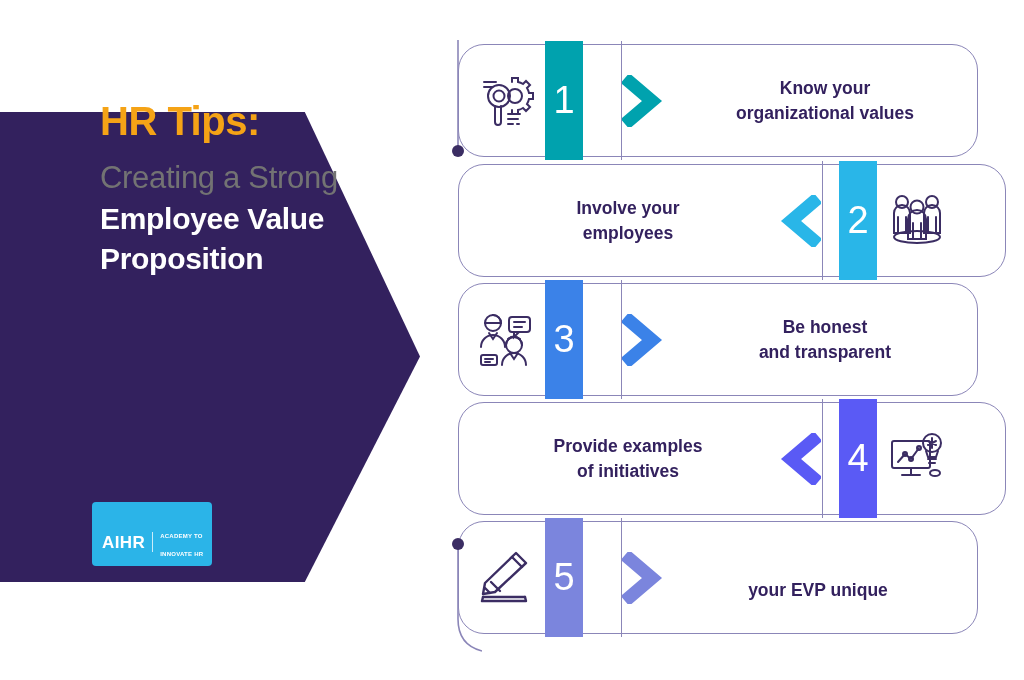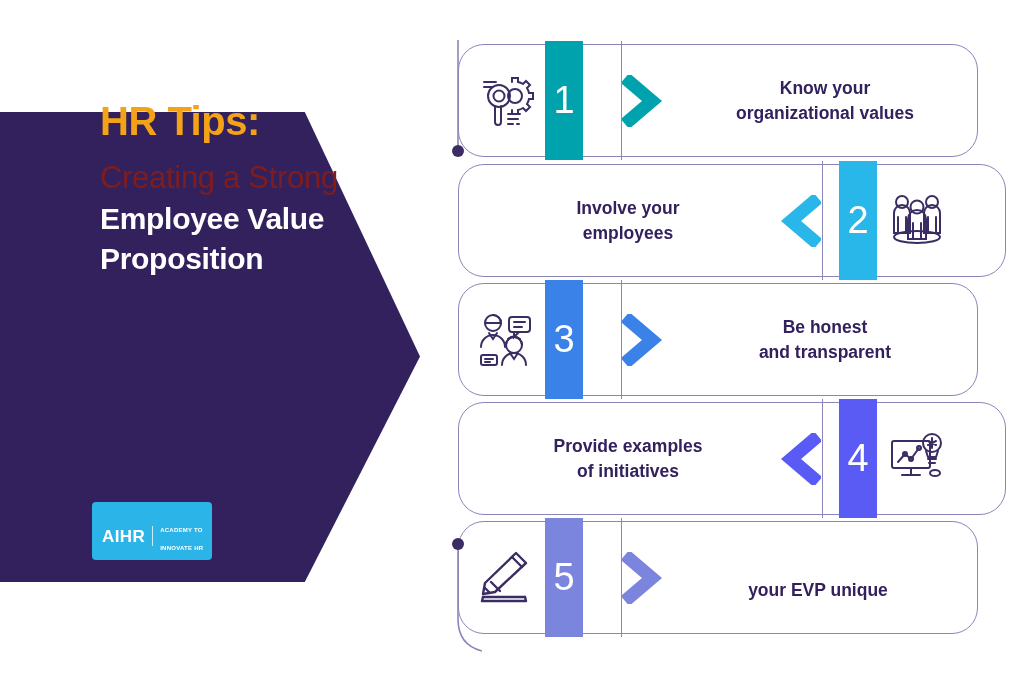--- a/index.html
+++ b/index.html
@@ -27,39 +27,39 @@
   }
   .title-hr {
     color: #F5A316;
     font-size: 40px;
     font-weight: bold;
     letter-spacing: -0.5px;
     line-height: 1.05;
     margin-bottom: 16px;
   }
   .title-sub1 {
-    color: #7f1d1d;
+    color: #737373;
     font-size: 31px;
     font-weight: normal;
     line-height: 1.32;
     letter-spacing: -0.3px;
   }
   .title-sub2 {
     color: #ffffff;
     font-size: 30px;
     font-weight: bold;
     line-height: 1.32;
     letter-spacing: -0.3px;
   }
   .logo {
     position: absolute;
     left: 92px; top: 502px;
     background: #2BB4E8;
     border-radius: 4px;
-    padding: 16px 9px 6px 10px;
+    padding: 22px 9px 6px 10px;
     display: flex;
     align-items: center;
     gap: 7px;
   }
   .logo-main {
     color: #ffffff;
     font-size: 17px;
     font-weight: bold;
     letter-spacing: 0.4px;
     line-height: 1;

